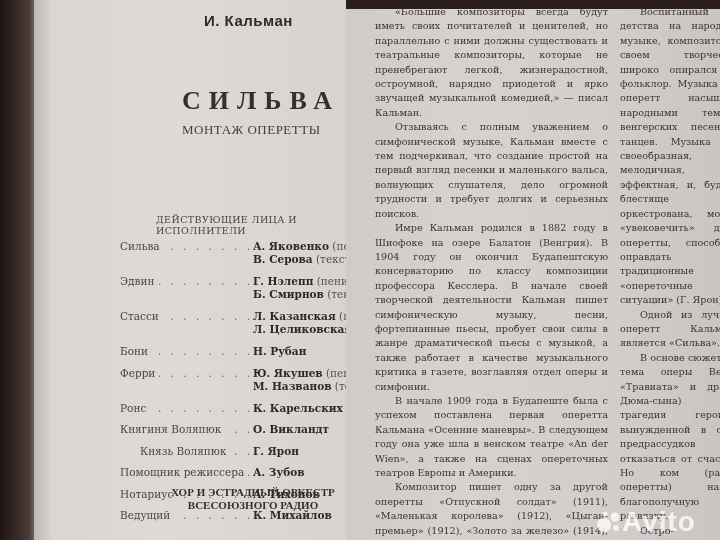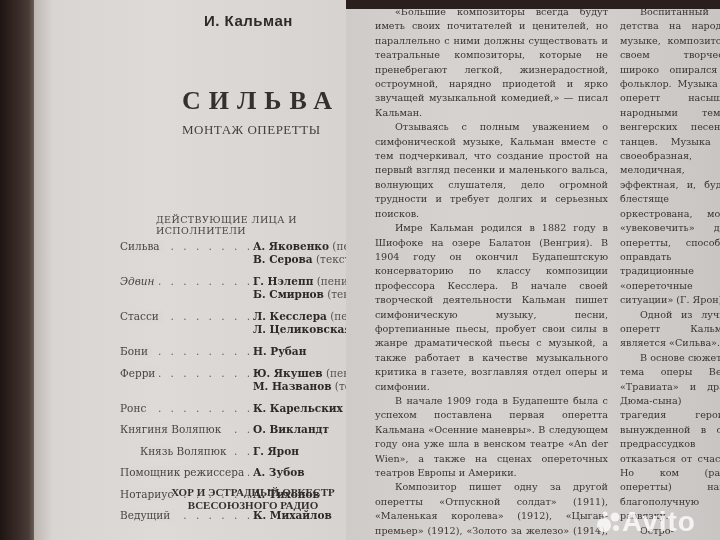--- a/index.html
+++ b/index.html
@@ -89,31 +89,31 @@
       <div class="cast-row" style="position: absolute; top: 0px; left: 0px; width: 260px;">
         <span class="cast-dots">. . . . . . . .</span>
         <span class="cast-role" style="background: linear-gradient(90deg, rgb(220, 216, 213), rgb(220, 216, 213)); padding-right: 4px;">Сильва</span>
         <span class="cast-performers">
           <span class="perf"><span class="perf-name">А. Яковенко</span> <span class="perf-note">(пение)</span></span>
           <span class="perf"><span class="perf-name">В. Серова</span> <span class="perf-note">(текст)</span></span>
         </span>
       </div>
       <div class="cast-row" style="position: absolute; top: 35px; left: 0px; width: 260px;">
         <span class="cast-dots">. . . . . . . .</span>
-        <span class="cast-role" style="background: linear-gradient(90deg, rgb(220, 216, 213), rgb(220, 216, 213)); padding-right: 4px; font-style: italic;">Эдвин</span>
+        <span class="cast-role" style="background: linear-gradient(90deg, rgb(220, 216, 213), rgb(220, 216, 213)); padding-right: 4px;">Эдвин</span>
         <span class="cast-performers">
           <span class="perf"><span class="perf-name">Г. Нэлепп</span> <span class="perf-note">(пение)</span></span>
           <span class="perf"><span class="perf-name">Б. Смирнов</span> <span class="perf-note">(текст)</span></span>
         </span>
       </div>
       <div class="cast-row" style="position: absolute; top: 70px; left: 0px; width: 260px;">
         <span class="cast-dots">. . . . . . . .</span>
         <span class="cast-role" style="background: linear-gradient(90deg, rgb(220, 216, 213), rgb(220, 216, 213)); padding-right: 4px;">Стасси</span>
         <span class="cast-performers">
-          <span class="perf"><span class="perf-name">Л. Кесслера</span> <span class="perf-note">(пение)</span></span>
+          <span class="perf"><span class="perf-name">Л. Казанская</span> <span class="perf-note">(пение)</span></span>
           <span class="perf"><span class="perf-name">Л. Целиковская</span> <span class="perf-note">(текст)</span></span>
         </span>
       </div>
       <div class="cast-row" style="position: absolute; top: 105px; left: 0px; width: 260px;">
         <span class="cast-dots">. . . . . . . .</span>
         <span class="cast-role" style="background: linear-gradient(90deg, rgb(220, 216, 213), rgb(220, 216, 213)); padding-right: 4px;">Бони</span>
         <span class="cast-performers">
           <span class="perf"><span class="perf-name">Н. Рубан</span></span>
         </span>
       </div>

